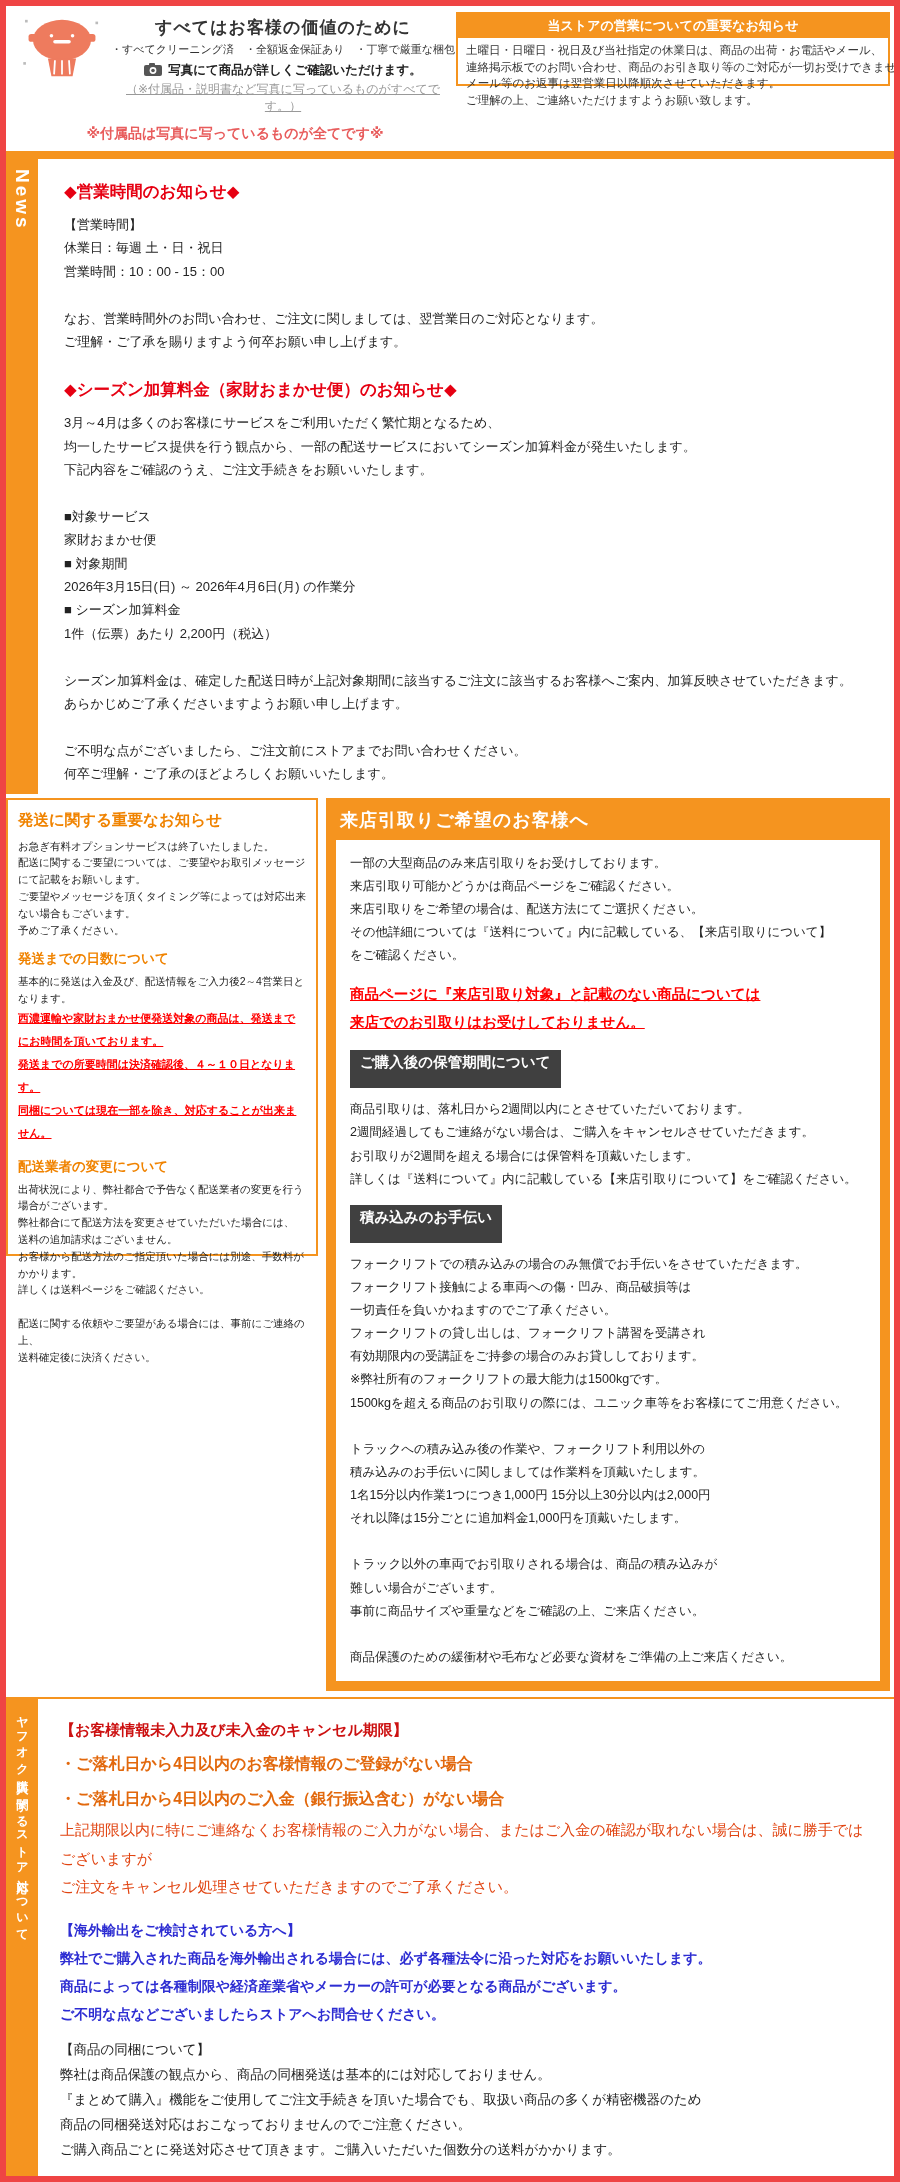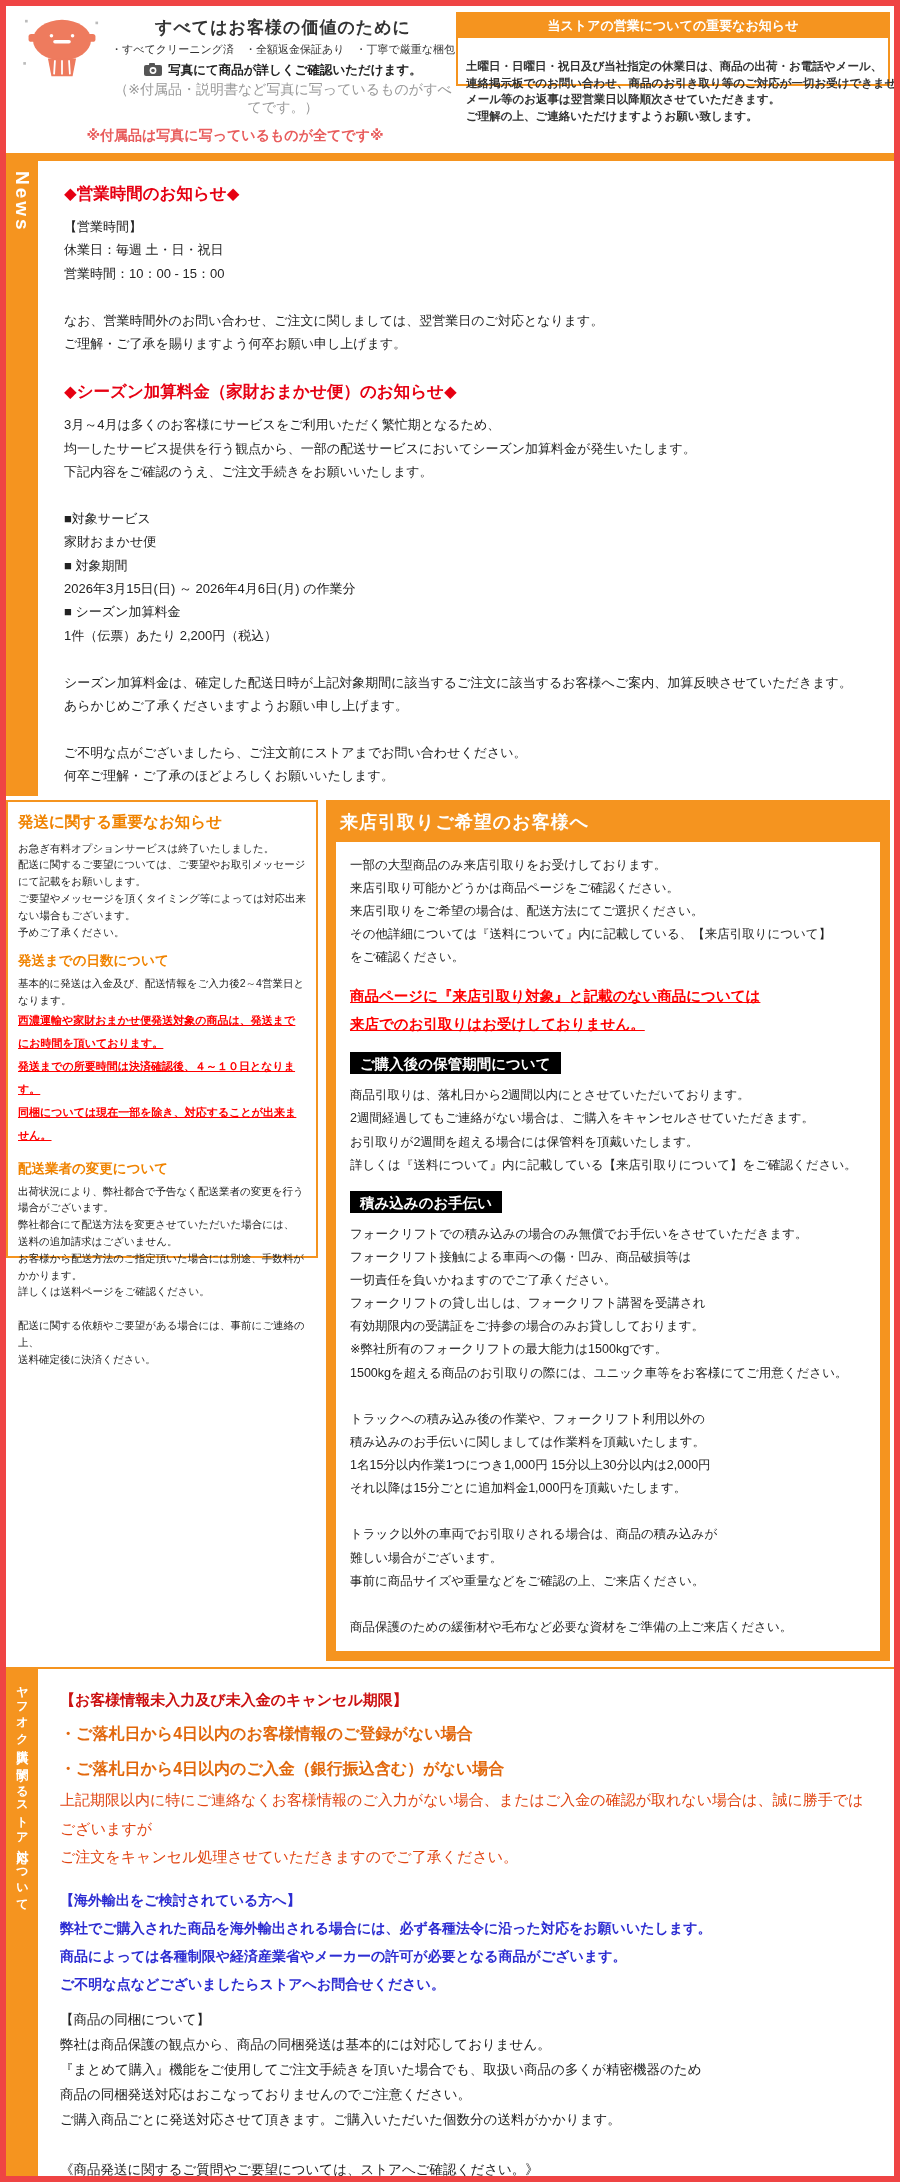--- a/index.html
+++ b/index.html
@@ -13,46 +13,46 @@
   
   .header { display:flex; padding:6px 4px 0 8px; }
   .header-left { width:452px; }
   .header-left-top { display:flex; align-items:flex-start; }
   .mascot { width:96px; padding-top:4px; text-align:center; }
   .tagline { flex:1; text-align:center; padding-top:4px; }
   .tagline-title { font-size:17px; font-weight:bold; color:#333; letter-spacing:1px; }
   .tagline-points { font-size:11px; color:#333; margin-top:3px; white-space:nowrap; }
   .photo-line { font-size:12.5px; font-weight:bold; color:#222; margin-top:5px;
                 display:flex; align-items:center; justify-content:center; gap:6px; }
-  .photo-note { font-size:14px; color:#999; margin-top:2px; }
+  .photo-note { font-size:12px; color:#999; margin-top:2px;text-decoration:underline; }
   .accessories-note { color:#e85c5c; font-size:14px; font-weight:bold; text-align:center; margin-top:10px; }
   .notice-box { margin-left:auto; width:434px; border:2px solid #f5941f; background:#fff; height:74px; }
   .notice-title { background:#f5941f; color:#fff; font-weight:bold; font-size:13px; text-align:center; padding:3px 0; }
-  .notice-body { padding:20px 8px; font-size:11.5px; line-height:1.45; color:#333;font-weight:bold; }
+  .notice-body { padding:4px 8px; font-size:11.5px; line-height:1.45; color:#333; }
   .notice-body div { white-space:nowrap; }
   
   .news { display:flex; border-top:8px solid #f5941f; margin-top:8px; min-height:630px; }
   .rail { width:32px; background:#f5941f; color:#fff; display:flex; justify-content:center; }
   .rail-text { writing-mode:vertical-rl; font-weight:bold; font-size:19px; letter-spacing:3px; padding-top:10px; color:#fff; }
   .news-body { flex:1; padding:10px 40px 8px 26px; }
   .news-h { color:#e60012; font-weight:bold; font-size:16.5px; margin:12px 0 10px; }
   .news-line { font-size:13px; line-height:1.8; min-height:1.8em; color:#222; }
   
   .middle { display:flex; gap:8px; padding:4px 4px 0 0; min-height:806px; align-items:flex-start; }
   .ship-box { width:312px; border:2px solid #f5941f; background:#fff; padding:8px 10px; height:458px; }
   .ship-title { color:#f08300; font-weight:bold; font-size:15.5px; margin:2px 0 7px;font-family:Liberation Mono, monospace; }
   .ship-line { font-size:10.5px; line-height:1.6; min-height:1.6em; color:#222; }
   .ship-h { color:#f08300; font-weight:bold; font-size:13.5px; margin:12px 0 5px; }
   .ship-red div { color:#ff0000; font-weight:bold; font-size:11px; line-height:2.1; text-decoration:underline; }
   .pickup-panel { flex:1; background:#f5941f; padding:6px 10px 10px; display:flex; flex-direction:column; min-height:806px; }
   .pickup-title { color:#fff; font-weight:bold; font-size:18px; padding:4px 4px 8px; letter-spacing:1px; }
   .pickup-inner { background:#fff; flex:1; padding:12px 14px; }
   .pickup-line { font-size:12.5px; line-height:1.85; min-height:1.85em; color:#222; }
   .pickup-red div { color:#ff0000; font-weight:bold; font-size:14.5px; line-height:1.9; text-decoration:underline; }
-  .badge { display:inline-block; background:#000000; color:#fff; font-weight:bold; font-size:14.5px; padding:3px 10px 0; margin:14px 0 10px; }
+  .badge { display:inline-block; background:#404040; color:#fff; font-weight:bold; font-size:14.5px; padding:3px 10px 16px; margin:14px 0 10px; }
   
   .bottom { display:flex; margin:6px 0 0 0; border-top:2px solid #f5941f; min-height:606px; }
   .bottom-rail { width:32px; background:#f5941f; display:flex; justify-content:center; }
   .bottom-rail-text { writing-mode:vertical-rl; color:#fff; font-weight:bold; font-size:12px; padding-top:8px; letter-spacing:2px; }
   .bottom-body { flex:1; padding:14px 22px 10px; }
   .cancel-heading { color:#cc1111; font-weight:bold; font-size:15px; line-height:2.2; }
   .cancel-bullets div { color:#e2680c; font-weight:bold; font-size:16px; line-height:2.2; }
   .cancel-warn div { color:#e14411; font-weight:normal; font-size:15px; line-height:1.9; }
   .export-block { margin-top:14px; }
   .export-block div { color:#2d2dd2; font-weight:bold; font-size:14px; line-height:2.0; min-height:2em; }

